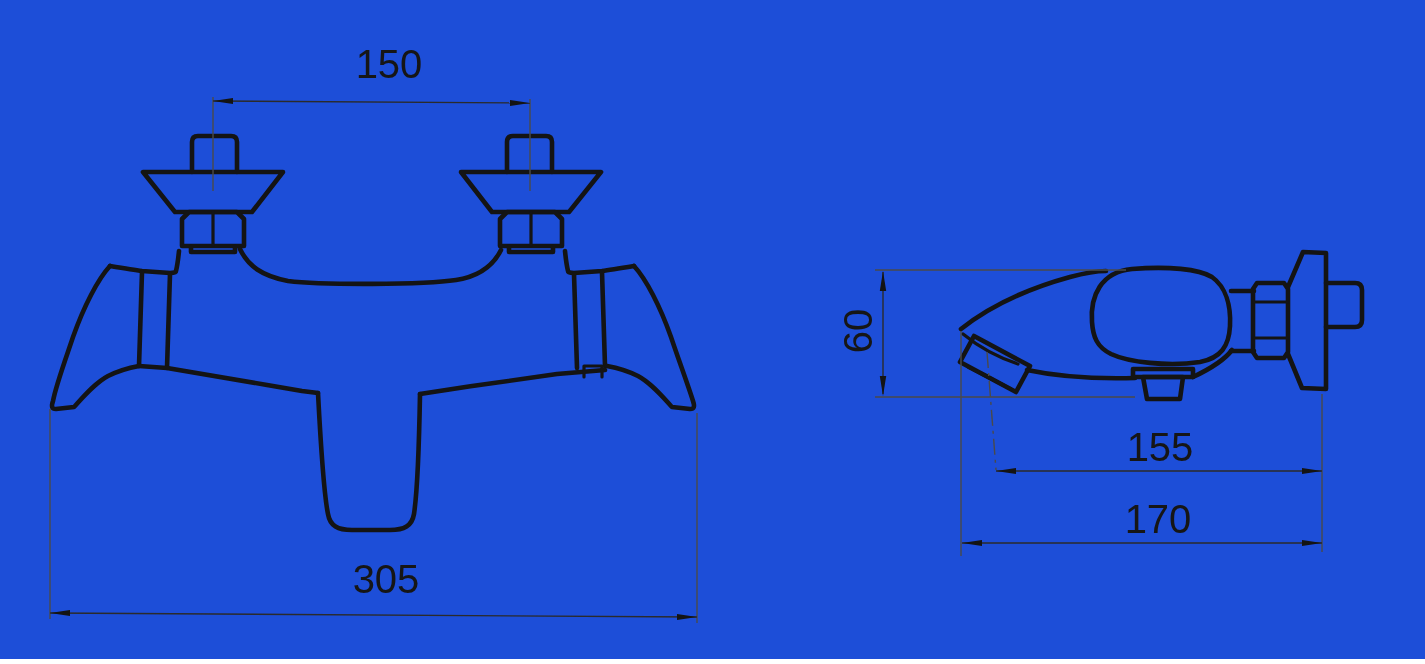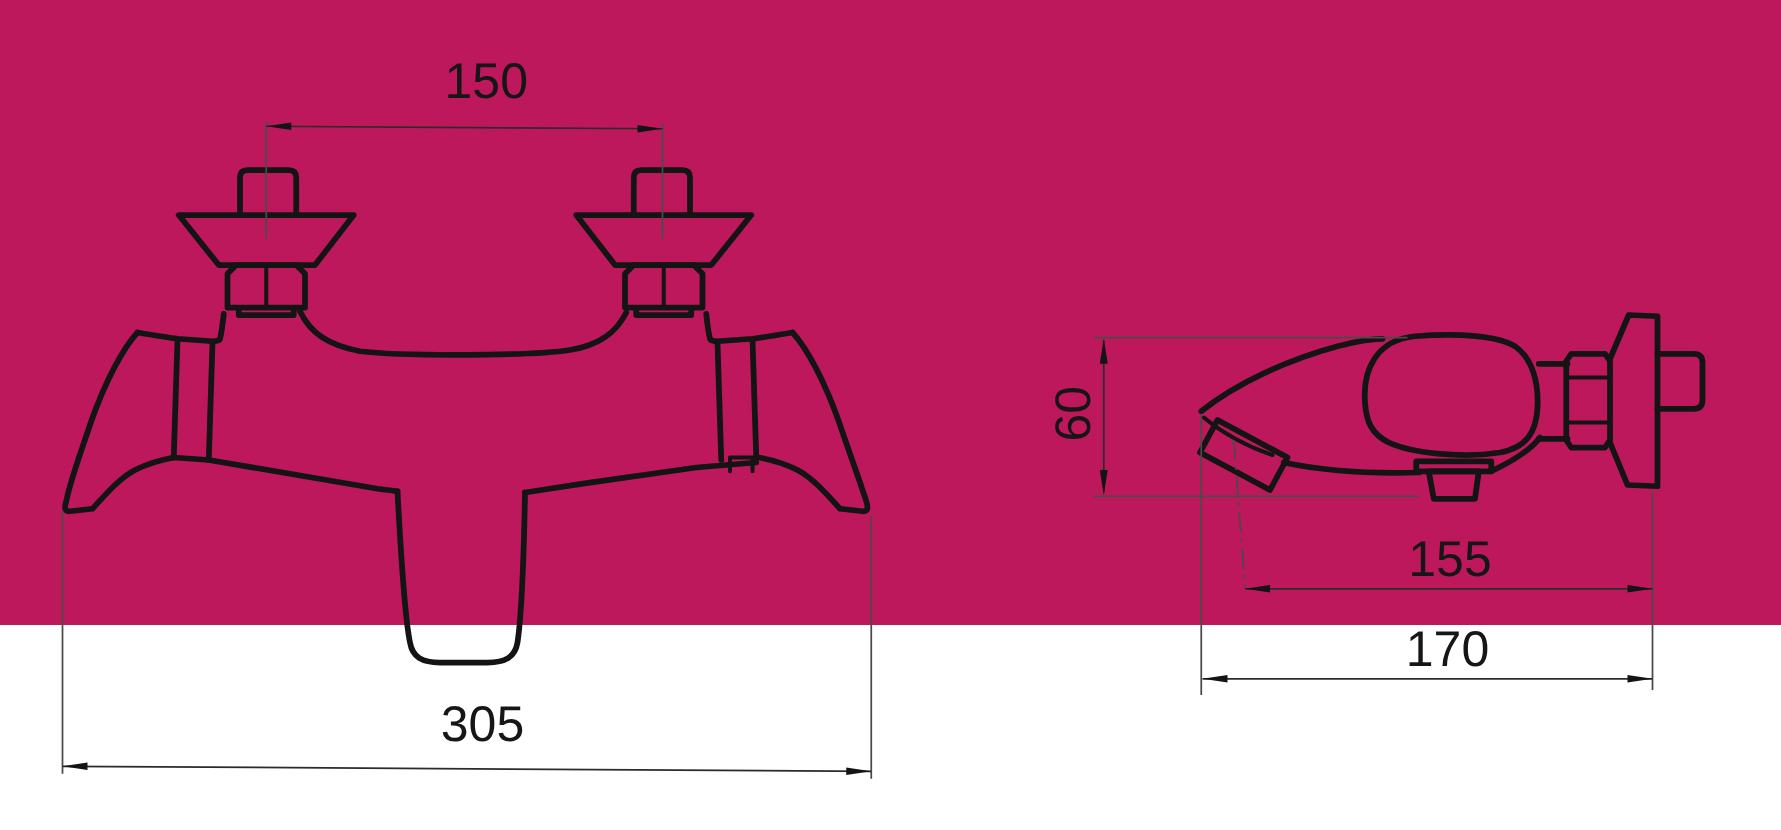--- a/index.html
+++ b/index.html
@@ -5,23 +5,23 @@
   html, body {
     margin: 0;
     padding: 0;
     background: #ffffff;
     width: 1425px;
     height: 664px;
     overflow: hidden;
   }
   #stage {
     width: 1425px;
-    height: 500px;
+    height: 659px;
     position: relative;
-    background: #be185d;
+    background: #1d4ed8;
     text-align: center;
   }
   svg { display: block; }
   .obj {
     fill: none;
     stroke: #141414;
     stroke-width: 4.6;
     stroke-linecap: round;
     stroke-linejoin: round;
   }

